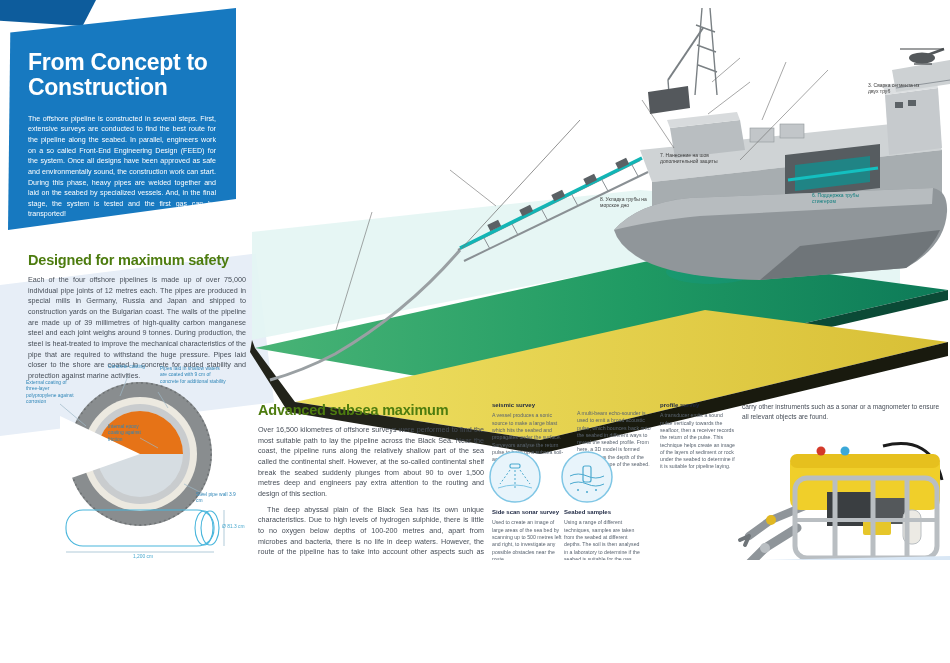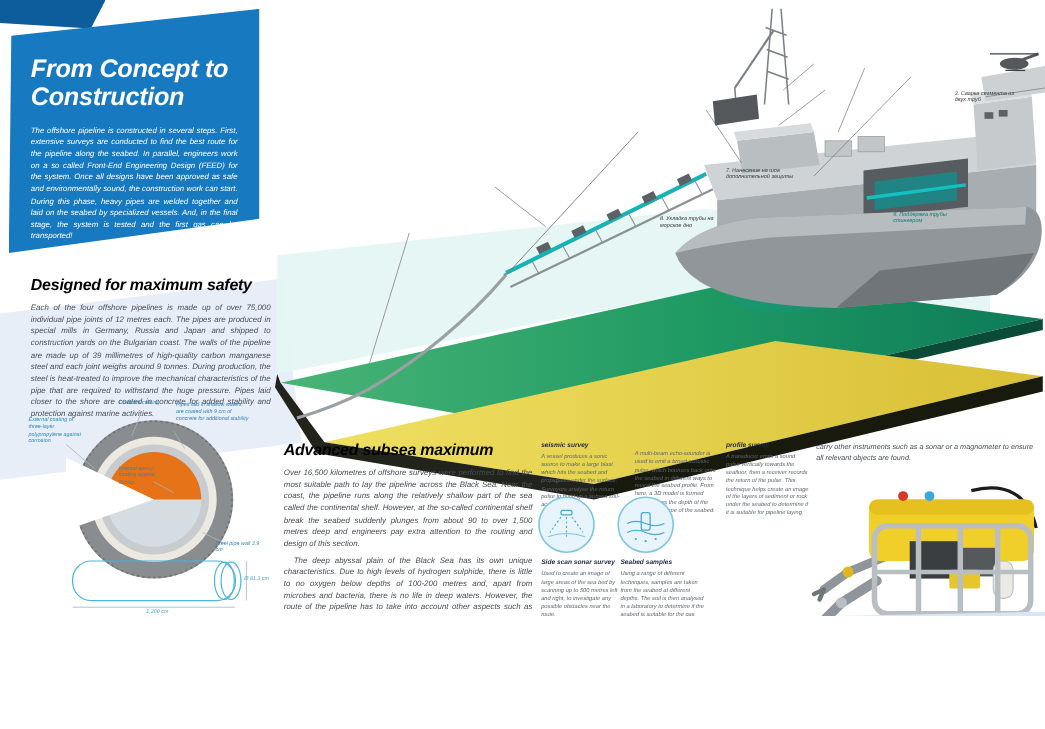--- a/index.html
+++ b/index.html
@@ -1,33 +1,33 @@
 <!DOCTYPE html>
 <html><head>
 <meta charset="utf-8">
 <style>
   html,body{margin:0;padding:0;background:#fff;}
   .poster{position:relative;width:950px;height:560px;background:#ffffff;overflow:hidden;
-          font-family:"Liberation Sans",sans-serif;color:#3c4450;font-style:italic;}
+          font-family:"Liberation Sans",sans-serif;color:#3c4450;}
   [data-name]{box-sizing:border-box;}
 
   
   .top-sliver{position:absolute;left:0;top:0;width:96px;height:26px;background:#0d5c9c;
               clip-path:polygon(0 0,100% 0,86% 100%,0 80%);}
   .intro-box{position:absolute;left:8px;top:8px;width:228px;height:222px;background:#1779c0;
              clip-path:polygon(1% 11%,100% 0%,100% 86%,0% 100%);padding:42px 20px 0 20px;color:#fff;}
   .intro-box h1{margin:0 0 14px 0;font-size:23px;line-height:1.08;font-weight:bold;letter-spacing:-.3px;}
   .intro-box p{margin:0;font-size:7.1px;line-height:1.5;text-align:justify;}
 
   
   .pale-panel{position:absolute;left:-14px;top:270px;width:280px;height:150px;background:#e7eef7;
               transform:rotate(-7deg);}
 
   .safety{position:absolute;left:28px;top:252px;width:218px;}
-  .safety h2,.subsea h2{margin:0 0 7px 0;font-size:14.5px;color:#000000;letter-spacing:-.2px;}
+  .safety h2,.subsea h2{margin:0 0 7px 0;font-size:14.5px;color:#4d7c0f;letter-spacing:-.2px;}
   .safety p,.subsea p{margin:0 0 5px 0;font-size:7.2px;line-height:1.48;text-align:justify;color:#474e58;}
 
   
   .pipe-diagram{position:absolute;left:8px;top:352px;width:250px;height:218px;}
   .pipe-diagram svg{position:absolute;left:0;top:0;}
   .pd-label{position:absolute;font-size:4.9px;line-height:1.3;color:#2f86b8;}
   .pd-concrete{left:100px;top:12px;width:46px;}
   .pd-shallow{left:152px;top:14px;width:66px;}
   .pd-external{left:18px;top:28px;width:48px;}
   .pd-internal{left:100px;top:72px;width:44px;}

